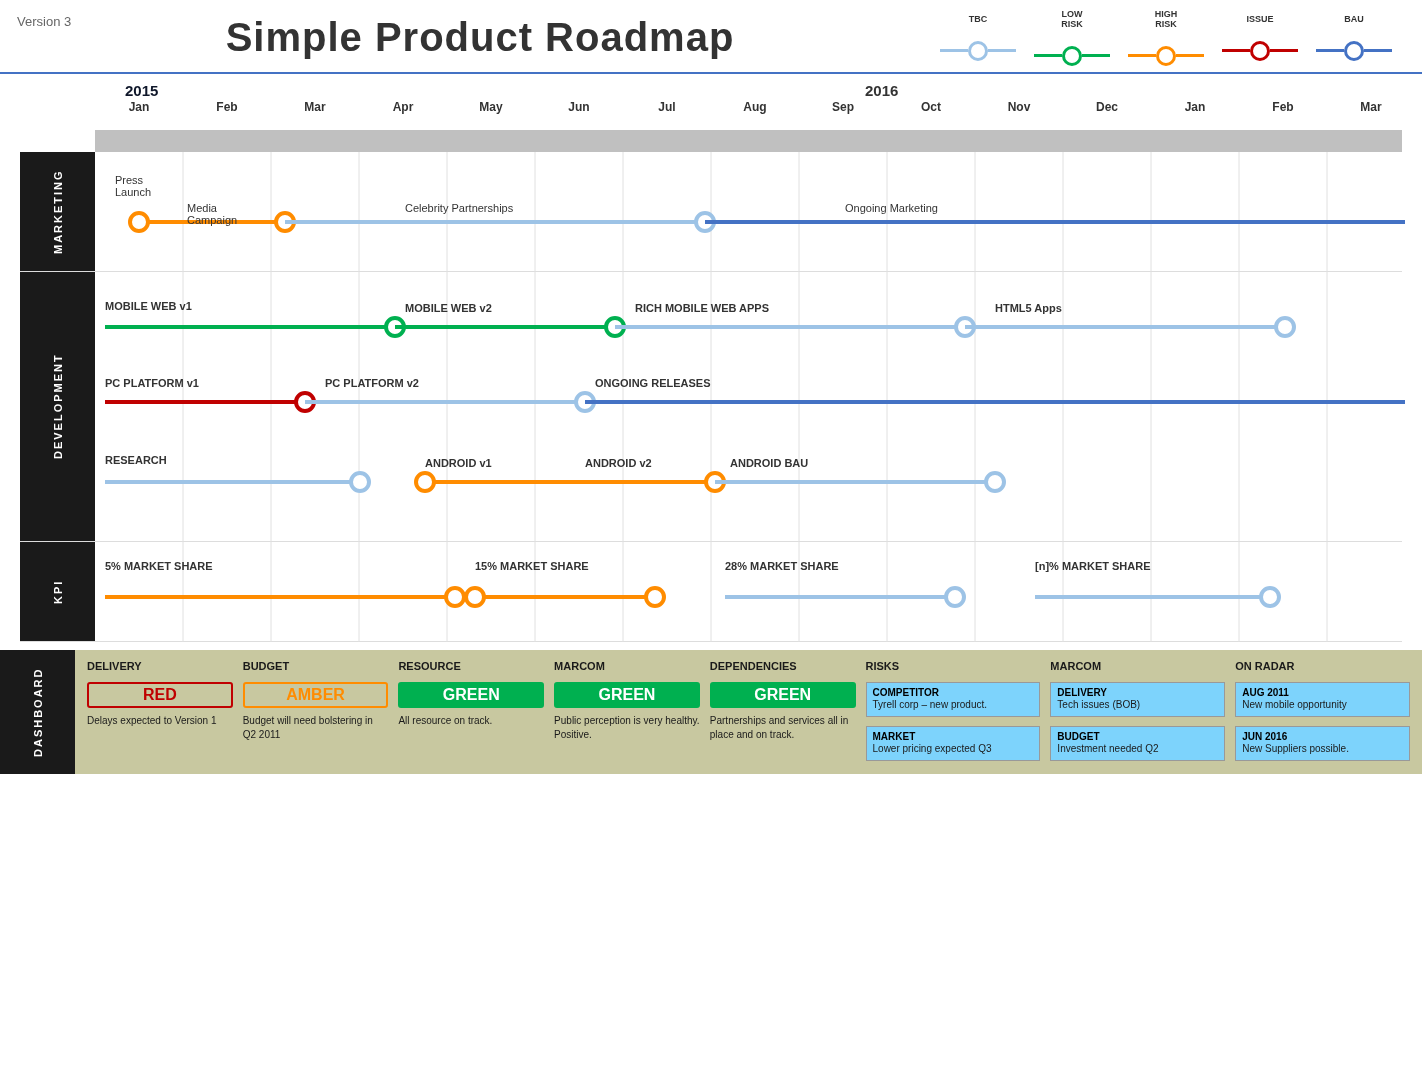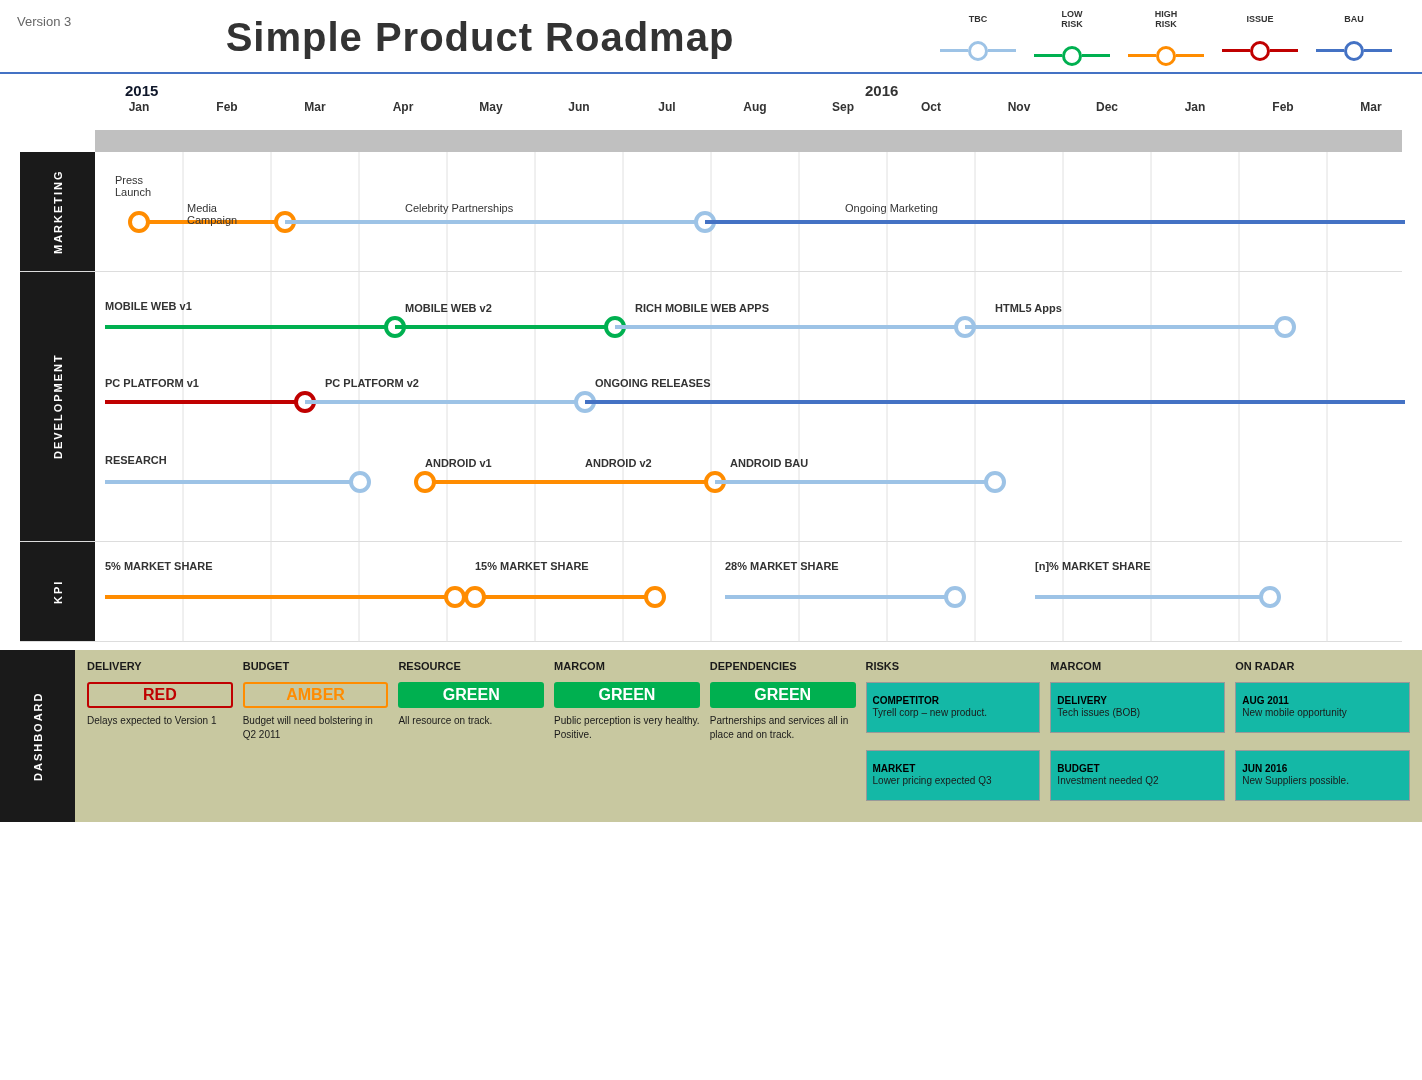--- a/index.html
+++ b/index.html
@@ -179,25 +179,25 @@
     }
     .badge-red { border-color: #C00000; color: #C00000; }
     .badge-amber { border-color: #FF8C00; color: #FF8C00; }
     .badge-green { border-color: #00B050; color: #00B050; background: #00B050; color: white; }
     .dash-text {
       font-size: 10px;
       color: #1a1a1a;
       line-height: 1.4;
     }
     .dash-box {
-      background: #14b8a6;
+      background: #7dd3fc;
       border: 1px solid #999;
-      padding: 12px 6px;
+      padding: 4px 6px;
       font-size: 10px;
-      margin-bottom: 11px;
+      margin-bottom: 3px;
     }
     .dash-box-title {
       font-weight: bold;
       font-size: 10px;
     }
 
     
     
   </style>
 </head>

